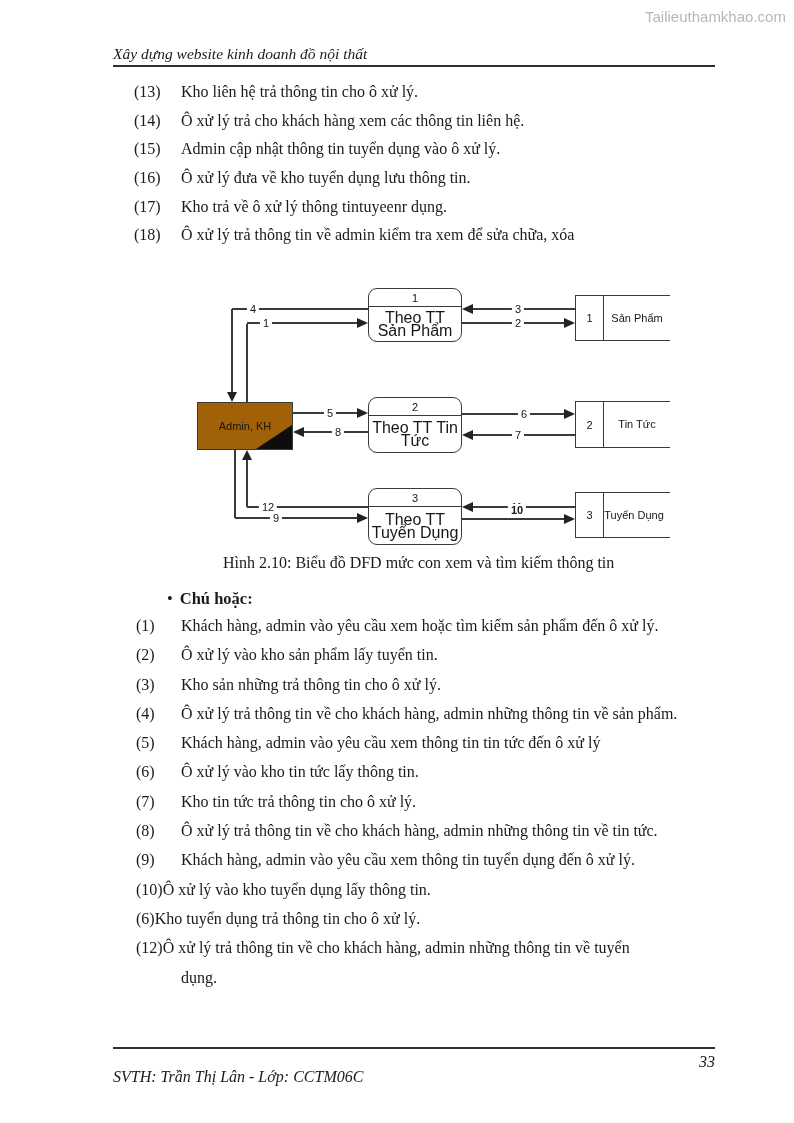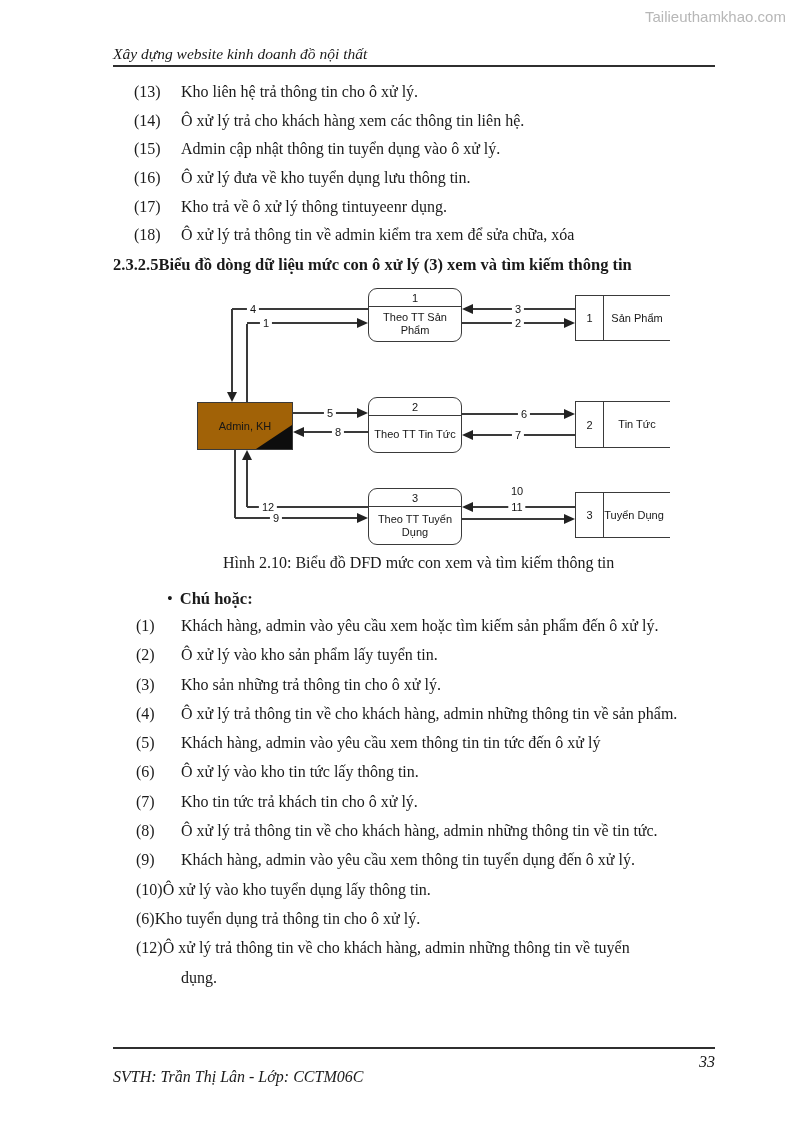--- a/index.html
+++ b/index.html
@@ -32,21 +32,21 @@
        font-family:"Liberation Sans",sans-serif;color:#161616;}
   .ebox{position:absolute;left:197px;top:402px;width:96px;height:48px;border:1.6px solid #3a3a3a;
         display:flex;align-items:center;justify-content:center;font-size:11px;box-sizing:border-box;background:#a16207;}
   .ebox .tri{position:absolute;right:0;bottom:0;width:0;height:0;
         border-bottom:24px solid #0d0d0d;border-left:36px solid transparent;}
   .pbox{position:absolute;left:368px;width:94px;border:1.6px solid #3a3a3a;border-radius:9px;
         box-sizing:border-box;background:#fff;display:flex;flex-direction:column;}
   .pbox .p-num{height:17px;border-bottom:1.6px solid #3a3a3a;display:flex;align-items:center;
         justify-content:center;font-size:11px;}
   .pbox .p-label{flex:1;display:flex;align-items:center;justify-content:center;text-align:center;
-        font-size:11px;line-height:13px;padding:1px 2px;}
+        font-size:16px;line-height:13px;padding:1px 2px;}
   .sbox{position:absolute;left:575px;width:95px;border:1.6px solid #3a3a3a;border-right:none;
         box-sizing:border-box;background:#fff;display:flex;}
   .sbox .s-num{width:28px;border-right:1.6px solid #3a3a3a;display:flex;align-items:center;
         justify-content:center;font-size:11px;box-sizing:border-box;}
   .sbox .s-label{flex:1;display:flex;align-items:center;justify-content:center;
         font-size:11px;line-height:13px;}
   .hline{position:absolute;height:2px;background:#3a3a3a;}
   .vline{position:absolute;width:2px;background:#3a3a3a;}
   .arr{position:absolute;width:0;height:0;}
   .arr.r{border-top:5px solid transparent;border-bottom:5px solid transparent;border-left:11px solid #222;}
@@ -67,21 +67,20 @@
 
   <div class="list" style="top:83px;">
     <div class="row"><span class="num">(13)</span><span>Kho liên hệ trả thông tin cho ô xử lý.</span></div>
     <div class="row"><span class="num">(14)</span><span>Ô xử lý trả cho khách hàng xem các thông tin liên hệ.</span></div>
     <div class="row"><span class="num">(15)</span><span>Admin cập nhật thông tin tuyển dụng vào ô xử lý.</span></div>
     <div class="row"><span class="num">(16)</span><span>Ô xử lý đưa về kho tuyển dụng lưu thông tin.</span></div>
     <div class="row"><span class="num">(17)</span><span>Kho trả về ô xử lý thông tintuyeenr dụng.</span></div>
     <div class="row"><span class="num">(18)</span><span>Ô xử lý trả thông tin về admin kiểm tra xem để sửa chữa, xóa</span></div>
   </div>
 
-  <div class="sec-heading">2.3.2.5Biểu đồ dòng dữ liệu mức con ô xử lý (3) xem và tìm kiếm thông tin</div>
 
   <div class="dgm">
 
     <div class="ebox">
       <span>Admin, KH</span>
       <span class="tri"></span>
     </div>
 
     <div class="pbox" style="top:288px;height:54px;">
       <div class="p-num">1</div>
@@ -153,37 +152,37 @@
     <div class="flbl" style="top:323px;left:266px;">1</div>
     <div class="flbl" style="top:309px;left:518px;">3</div>
     <div class="flbl" style="top:323px;left:518px;">2</div>
     <div class="flbl" style="top:413px;left:330px;">5</div>
     <div class="flbl" style="top:432px;left:338px;">8</div>
     <div class="flbl" style="top:414px;left:524px;">6</div>
     <div class="flbl" style="top:435px;left:518px;">7</div>
     <div class="flbl" style="top:507px;left:268px;">12</div>
     <div class="flbl" style="top:518px;left:276px;">9</div>
     <div class="flbl" style="top:507px;left:517px;">11</div>
-    <div class="flbl" style="top:491px;left:517px;">10</div>
+    <div class="flbl" style="top:510px;left:517px;font-weight:bold;">10</div>
   </div>
 
   <div class="caption">Hình 2.10: Biểu đồ DFD mức con xem và tìm kiếm thông tin</div>
 
   <div class="bullet-line">
     <span class="blt">•</span><span class="btxt">Chú hoặc:</span>
   </div>
 
   <div class="list notes" style="top:617px;left:136px;">
     <div class="row"><span class="num">(1)</span><span>Khách hàng, admin vào yêu cầu xem hoặc tìm kiếm sản phẩm đến ô xử lý.</span></div>
     <div class="row"><span class="num">(2)</span><span>Ô xử lý vào kho sản phẩm lấy tuyển tin.</span></div>
     <div class="row"><span class="num">(3)</span><span>Kho sản những trả thông tin cho ô xử lý.</span></div>
     <div class="row"><span class="num">(4)</span><span>Ô xử lý trả thông tin về cho khách hàng, admin những thông tin về sản phẩm.</span></div>
     <div class="row"><span class="num">(5)</span><span>Khách hàng, admin vào yêu cầu xem thông tin tin tức đến ô xử lý</span></div>
     <div class="row"><span class="num">(6)</span><span>Ô xử lý vào kho tin tức lấy thông tin.</span></div>
-    <div class="row"><span class="num">(7)</span><span>Kho tin tức trả khách tin cho ô xử lý.</span></div>
+    <div class="row"><span class="num">(7)</span><span>Kho tin tức trả thông tin cho ô xử lý.</span></div>
     <div class="row"><span class="num">(8)</span><span>Ô xử lý trả thông tin về cho khách hàng, admin những thông tin về tin tức.</span></div>
     <div class="row"><span class="num">(9)</span><span>Khách hàng, admin vào yêu cầu xem thông tin tuyển dụng đến ô xử lý.</span></div>
     <div class="row tight"><span class="num">(10)</span><span>Ô xử lý vào kho tuyển dụng lấy thông tin.</span></div>
     <div class="row tight"><span class="num">(6)</span><span>Kho tuyển dụng trả thông tin cho ô xử lý.</span></div>
     <div class="row tight"><span class="num">(12)</span><span>Ô xử lý trả thông tin về cho khách hàng, admin những thông tin về tuyển</span></div>
     <div class="row cont"><span>dụng.</span></div>
   </div>
 
   <div class="ftr-rule"></div>
   <div class="ftr-left">SVTH: Trần Thị Lân - Lớp: CCTM06C</div>

